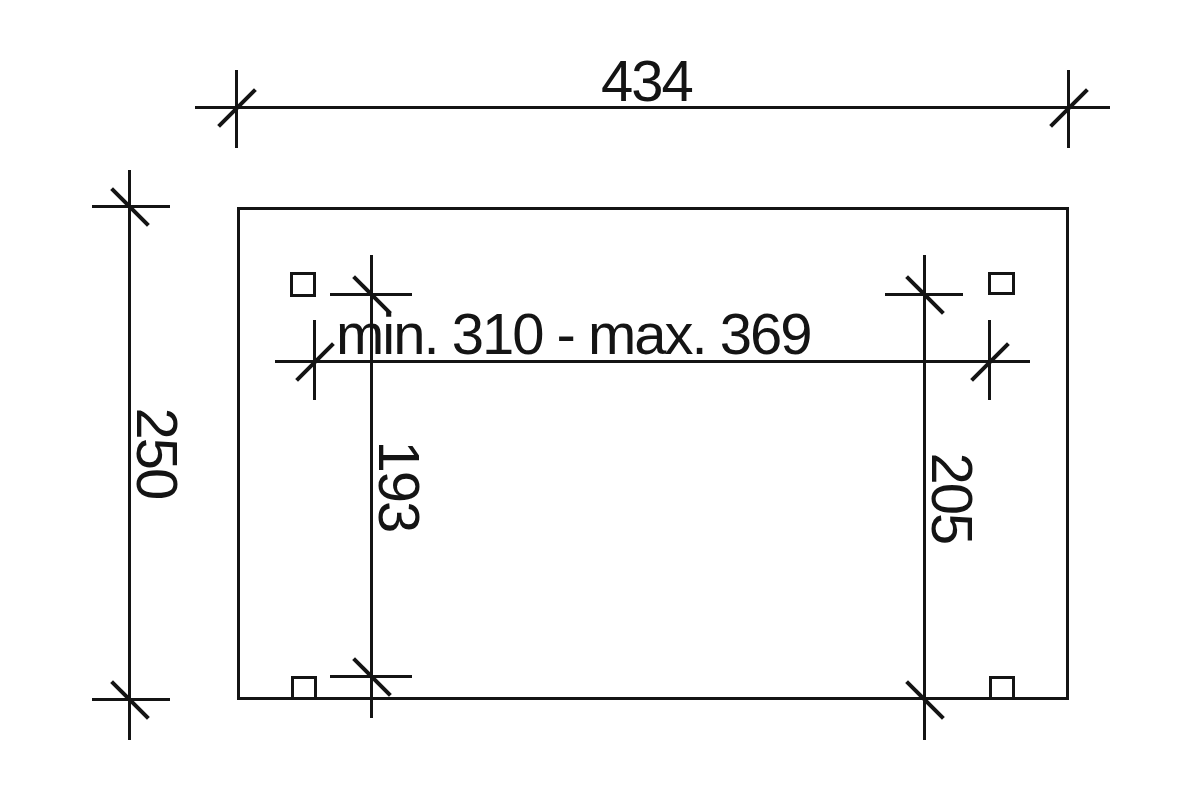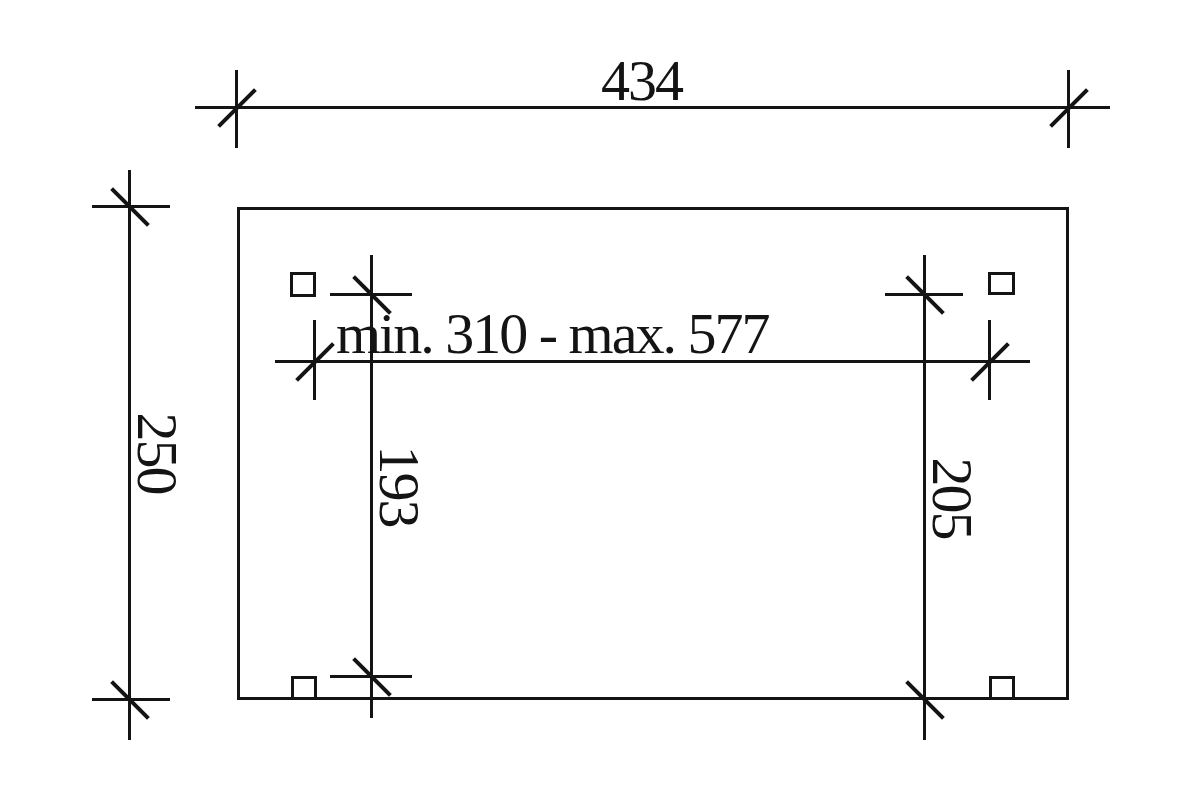--- a/index.html
+++ b/index.html
@@ -6,21 +6,21 @@
     margin: 0;
     padding: 0;
     background: #ffffff;
   }
   .canvas {
     position: relative;
     width: 1200px;
     height: 800px;
     background: #ffffff;
     overflow: hidden;
-    font-family: Liberation Serif, serif;
+    font-family: Liberation Sans, sans-serif;
     color: #141414;
   }
   
   .hline {
     position: absolute;
     height: 3px;
     background: #141414;
   }
   .vline {
     position: absolute;
@@ -86,21 +86,21 @@
   <div class="vline" style="left:128px; top:170px; height:570px;"></div>
   <div class="tick back" style="left:104px; top:205px;"></div>
   <div class="tick back" style="left:104px; top:698px;"></div>
   <div class="dim-label rot" style="left:97px; top:424px; width:120px;">250</div>
 
   <div class="vline" style="left:313px; top:320px; height:80px;"></div>
   <div class="vline" style="left:988px; top:320px; height:80px;"></div>
   <div class="hline" style="left:275px; top:360px; width:755px;"></div>
   <div class="tick fwd" style="left:289px; top:360px;"></div>
   <div class="tick fwd" style="left:964px; top:360px;"></div>
-  <div class="dim-label" style="left:336px; top:305px;">min. 310 - max. 577</div>
+  <div class="dim-label" style="left:336px; top:305px;">min. 310 - max. 369</div>
 
   <div class="hline" style="left:330px; top:293px; width:82px;"></div>
   <div class="hline" style="left:330px; top:675px; width:82px;"></div>
   <div class="vline" style="left:370px; top:255px; height:463px;"></div>
   <div class="tick back" style="left:346px; top:293px;"></div>
   <div class="tick back" style="left:346px; top:675px;"></div>
   <div class="dim-label rot" style="left:339px; top:457px; width:120px;">193</div>
 
   <div class="hline" style="left:885px; top:293px; width:78px;"></div>
   <div class="vline" style="left:923px; top:255px; height:485px;"></div>

